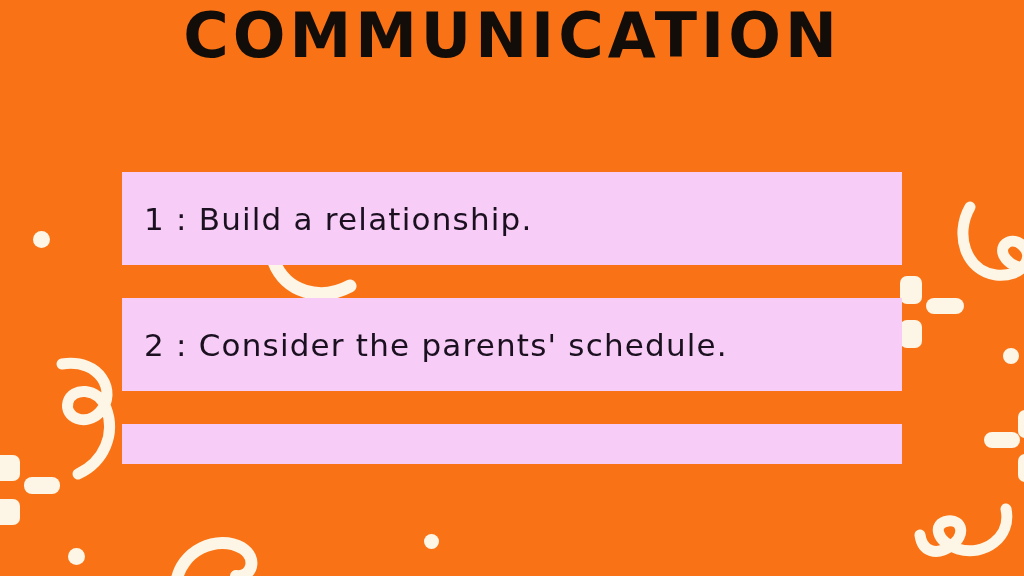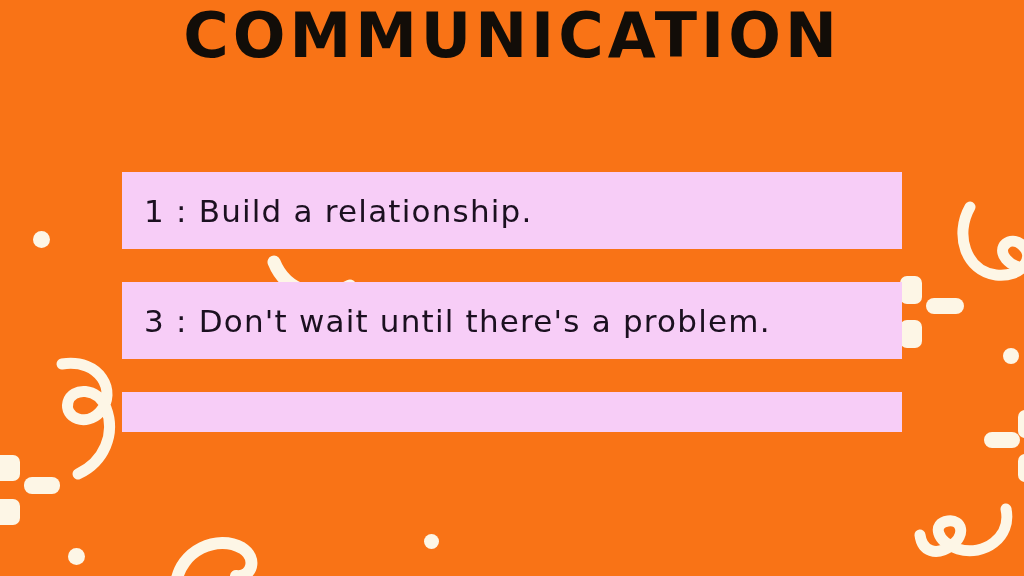--- a/index.html
+++ b/index.html
@@ -44,21 +44,21 @@
 
   
   #list {
     position:absolute;
     left:122px; top:172px;
     width:780px;
     z-index:2;
   }
   .band {
     background:#f7cdf7;
-    height:77px;
+    height:93px;
     margin-bottom:33px;
     display:flex;
     align-items:center;
     padding-left:22px;
     overflow:hidden;
   }
   .band-text {
     color:#1b1020;
     font-family:"DejaVu Sans", sans-serif;
     font-size:31px;
@@ -136,24 +136,24 @@
   </div>
 
   <div id="title">COMMUNICATION</div>
 
   <div id="list">
 
     <div class="band">
       <span class="band-text">1  :  Build a relationship.</span>
     </div>
 
+    <div class="band">
+      <span class="band-text">2 :  Consider the parents' schedule.</span>
+    </div>
 
-    <div class="band">
-      <span class="band-text">3 :  Don't wait until there's a problem.</span>
-    </div>
 
     <div class="band partial">
       <span class="band-text"></span>
     </div>
 
   </div>
 
 </div>
 
 </body></html>

